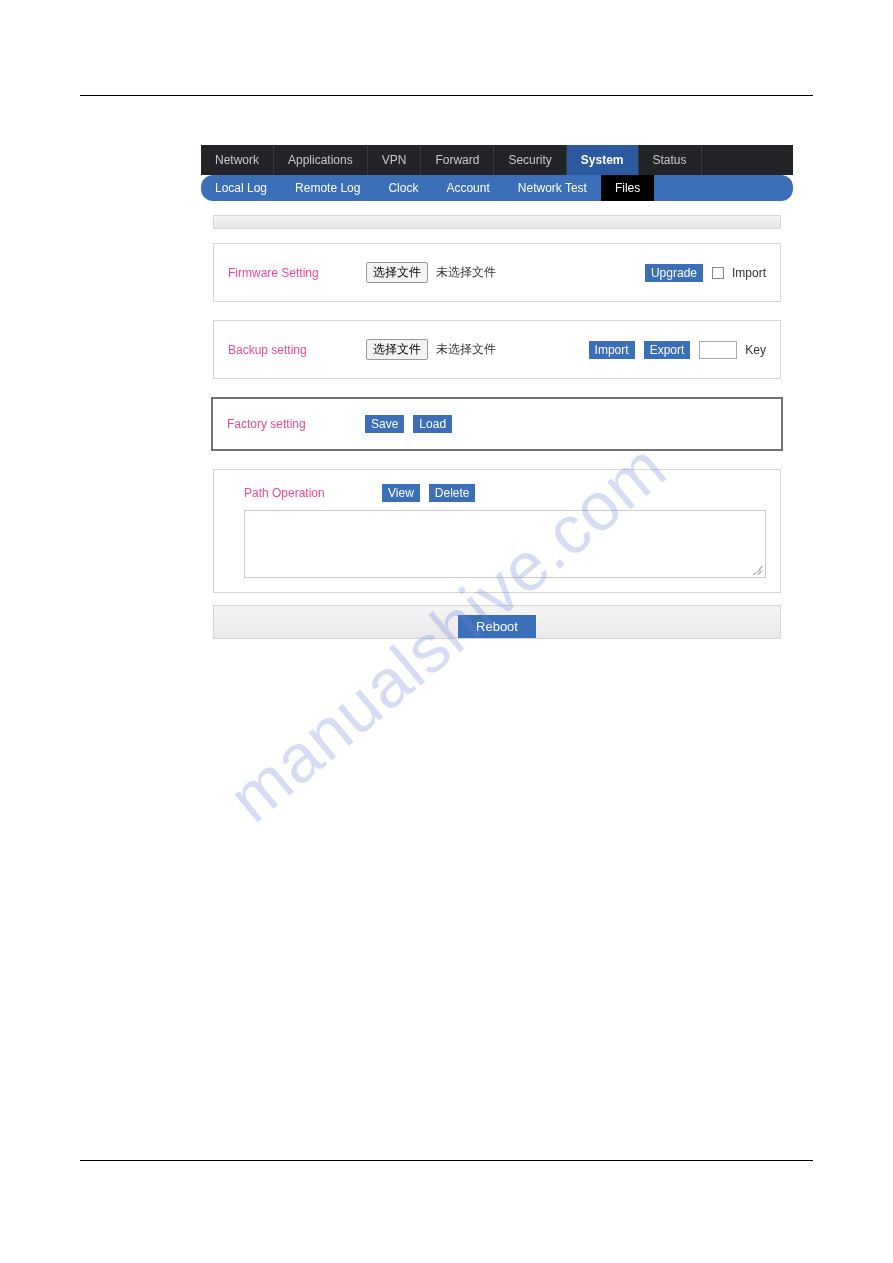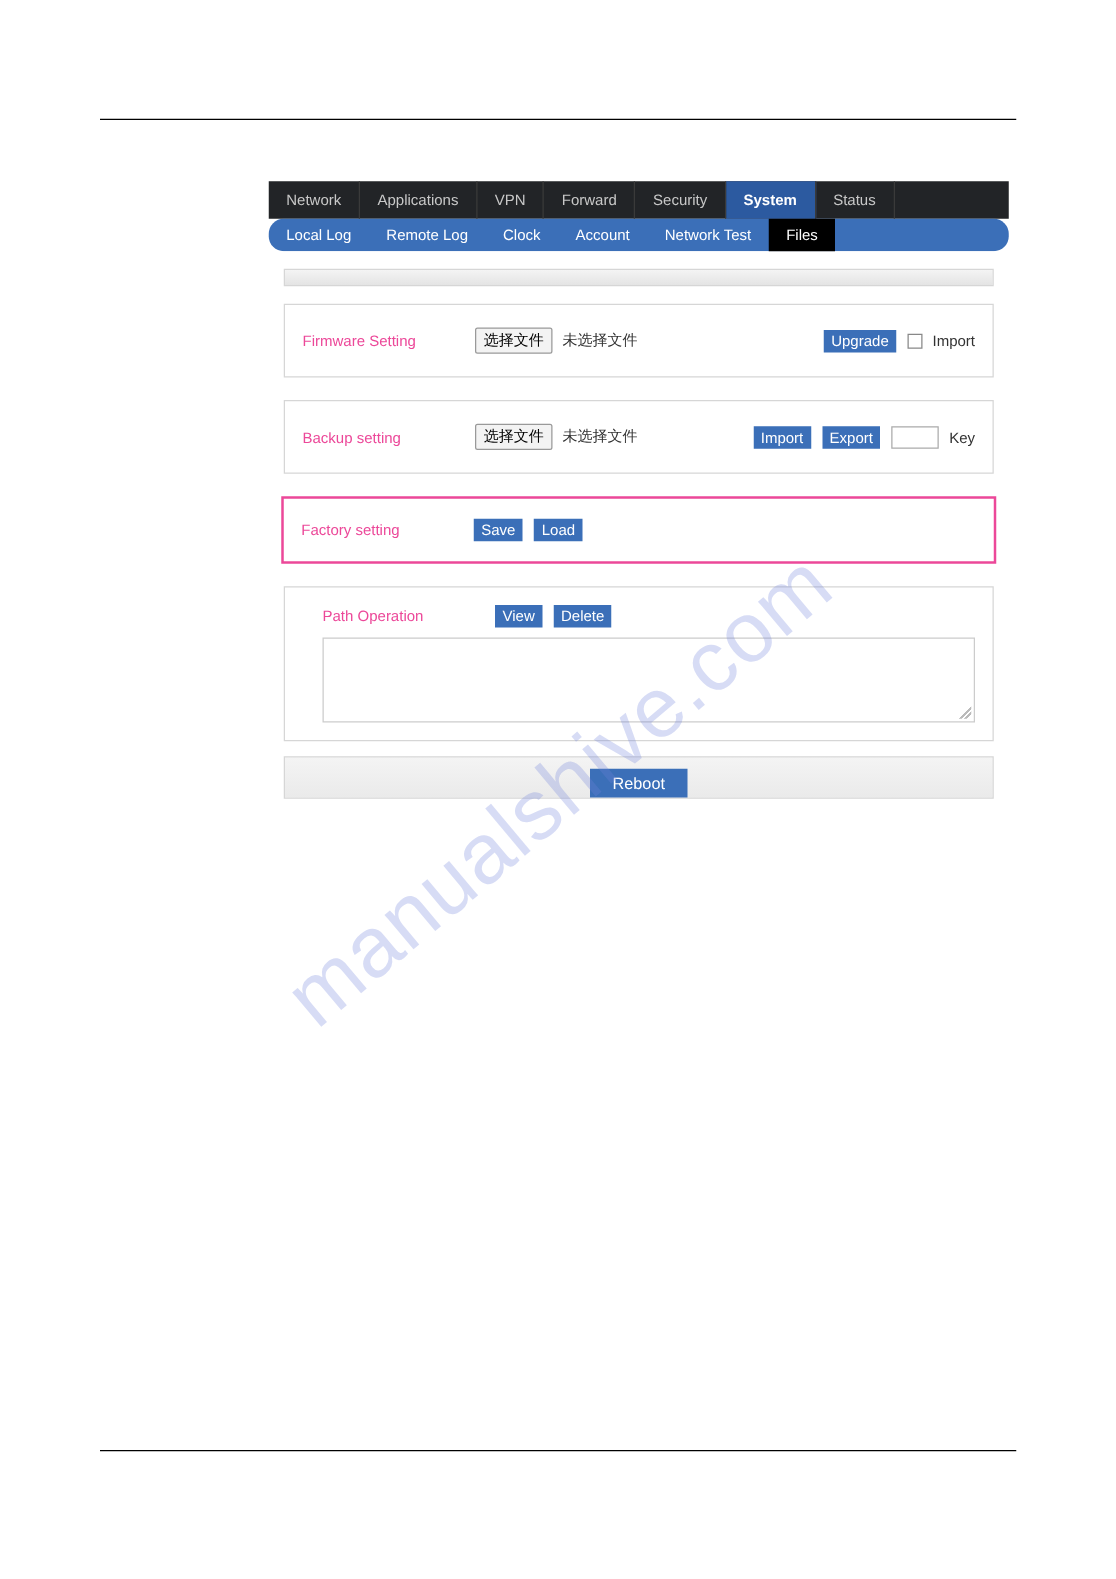--- a/index.html
+++ b/index.html
@@ -20,21 +20,21 @@
   }
   .page-rule-bottom {
     position: absolute;
     left: 80px;
     right: 80px;
     top: 1160px;
     border-top: 1px solid #000;
   }
   .app {
     position: absolute;
-    left: 215px;
+    left: 201px;
     top: 145px;
     width: 592px;
   }
   .main-tabs {
     display: flex;
     background: #222427;
   }
   .main-tab {
     padding: 8px 14px;
     color: #c8c8c8;
@@ -78,21 +78,21 @@
     margin: 8px 12px 14px 12px;
   }
   .panel {
     border: 1px solid #d6d6d6;
     margin: 0 12px 18px 12px;
     padding: 18px 14px;
     position: relative;
     background:#fff;
   }
   .panel-highlight {
-    border: 2px solid #ec4899;
+    border: 2px solid #737373;
     margin: 0 10px 18px 10px;
     padding: 16px 14px;
     background:#fff;
   }
   .row {
     display: flex;
     align-items: center;
     gap: 8px;
   }
   .label {

